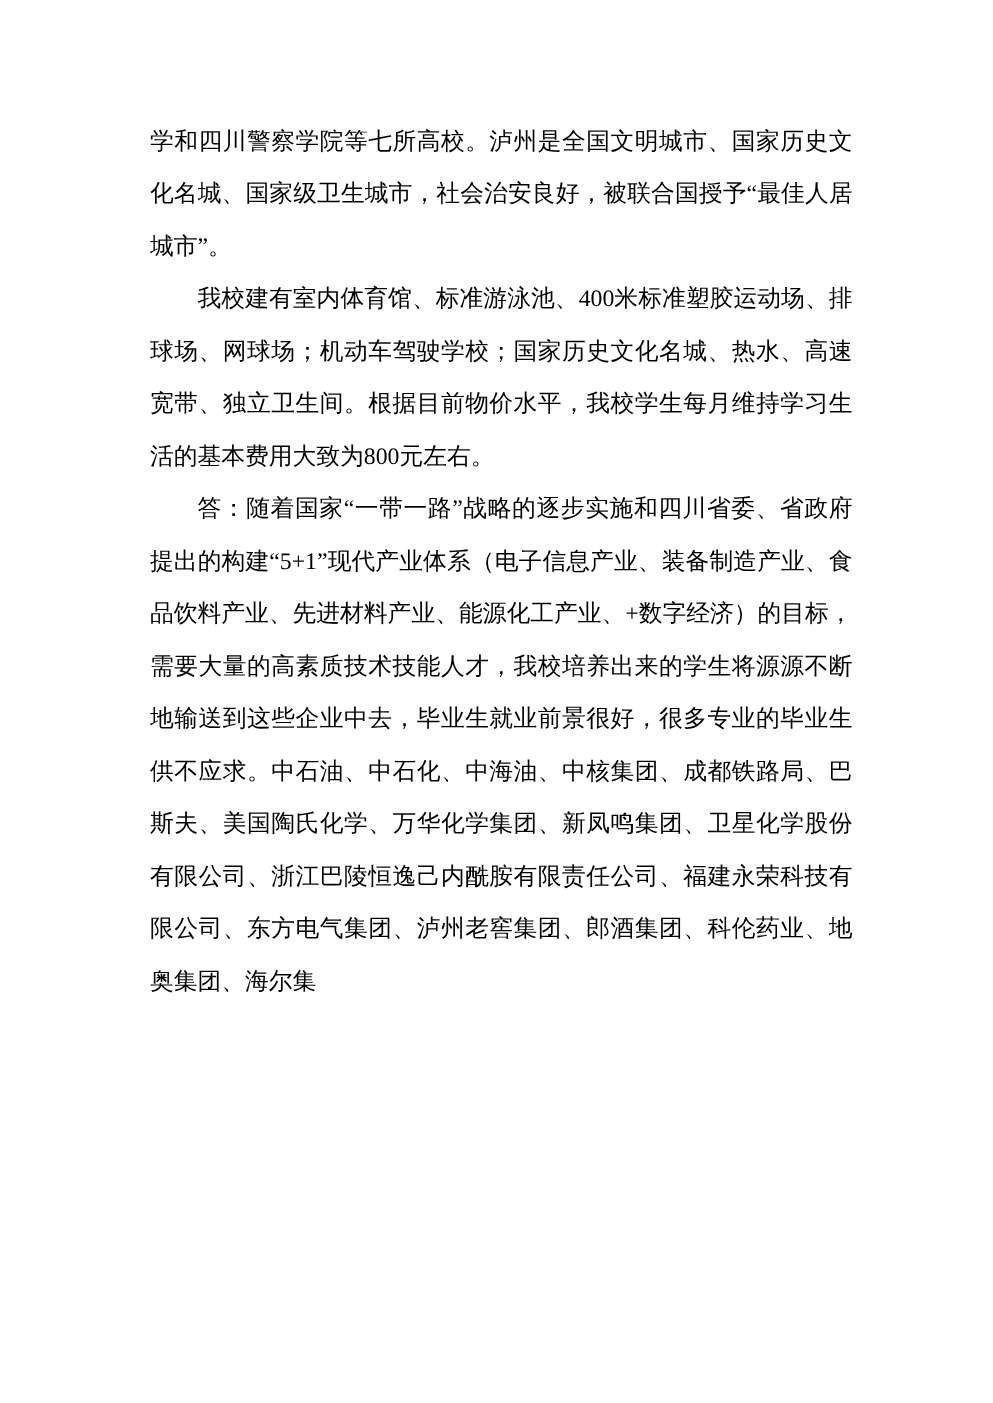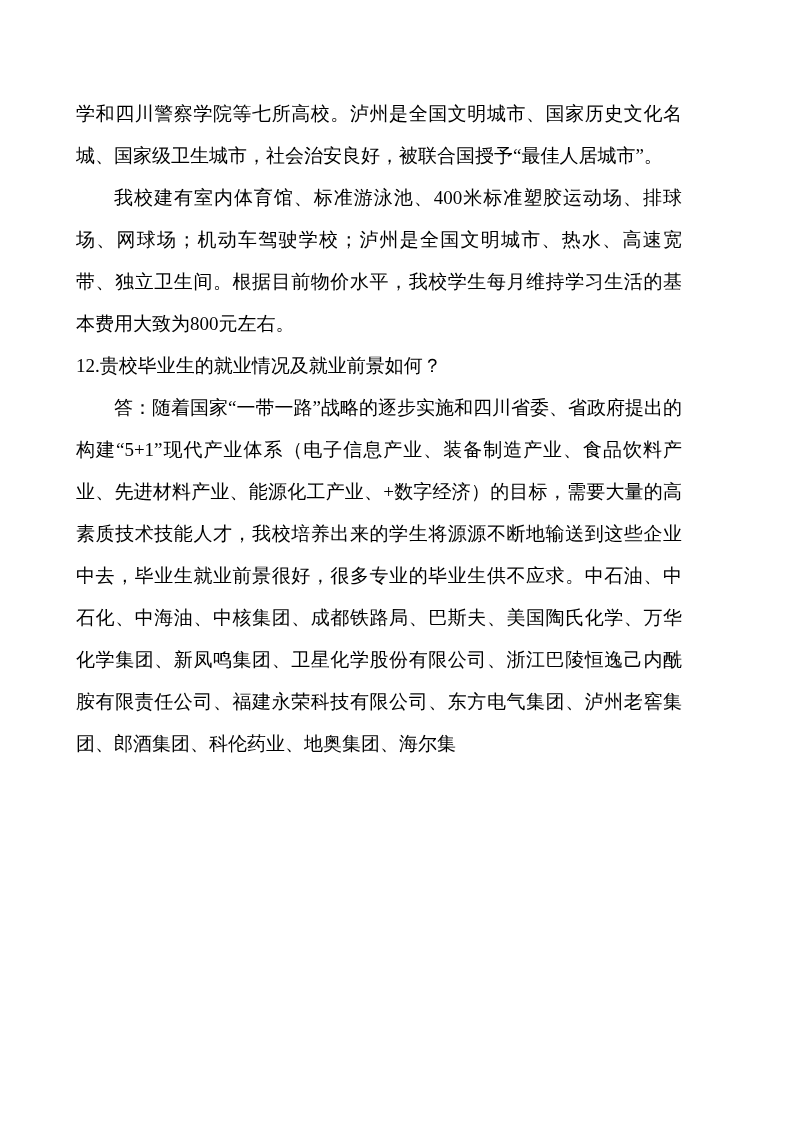--- a/index.html
+++ b/index.html
@@ -8,21 +8,21 @@
     padding: 0;
     background: #ffffff;
   }
   
   .page {
     position: relative;
     width: 794px;
     height: 1122px;
     box-sizing: border-box;
     background: #ffffff;
-    padding: 93px 112px 0 76px;
+    padding: 93px 112px 0 120px;
     overflow: hidden;
   }
   .doc {
     color: #000000;
     font-family: "Liberation Serif", "DejaVu Serif", serif;
     font-size: 19px;
     line-height: 42px;
   }
   .doc p {
     margin: 0;
@@ -34,17 +34,16 @@
   .doc p.indent {
     text-indent: 2em;
   }
 </style>
 </head>
 <body>
 
 <div class="page">
   <div class="doc" id="doc-body">
       <p>学和四川警察学院等七所高校。泸州是全国文明城市、国家历史文化名城、国家级卫生城市，社会治安良好，被联合国授予“最佳人居城市”。</p>
-      <p class="indent">我校建有室内体育馆、标准游泳池、400米标准塑胶运动场、排球场、网球场；机动车驾驶学校；泸州是全国文明城市、热水、高速宽带、独立卫生间。根据目前物价水平，我校学生每月维持学习生活的基本费用大致为800元左右。</p>
-      <p>12.贵校毕业生的就业情况及就业前景如何？</p>
+      <p class="indent">我校建有室内体育馆、标准游泳池、400米标准塑胶运动场、排球场、网球场；机动车驾驶学校；国家历史文化名城、热水、高速宽带、独立卫生间。根据目前物价水平，我校学生每月维持学习生活的基本费用大致为800元左右。</p>
       <p class="indent">答：随着国家“一带一路”战略的逐步实施和四川省委、省政府提出的构建“5+1”现代产业体系（电子信息产业、装备制造产业、食品饮料产业、先进材料产业、能源化工产业、+数字经济）的目标，需要大量的高素质技术技能人才，我校培养出来的学生将源源不断地输送到这些企业中去，毕业生就业前景很好，很多专业的毕业生供不应求。中石油、中石化、中海油、中核集团、成都铁路局、巴斯夫、美国陶氏化学、万华化学集团、新凤鸣集团、卫星化学股份有限公司、浙江巴陵恒逸己内酰胺有限责任公司、福建永荣科技有限公司、东方电气集团、泸州老窖集团、郎酒集团、科伦药业、地奥集团、海尔集</p>
     </div>
 </div>
 
 </body></html>

